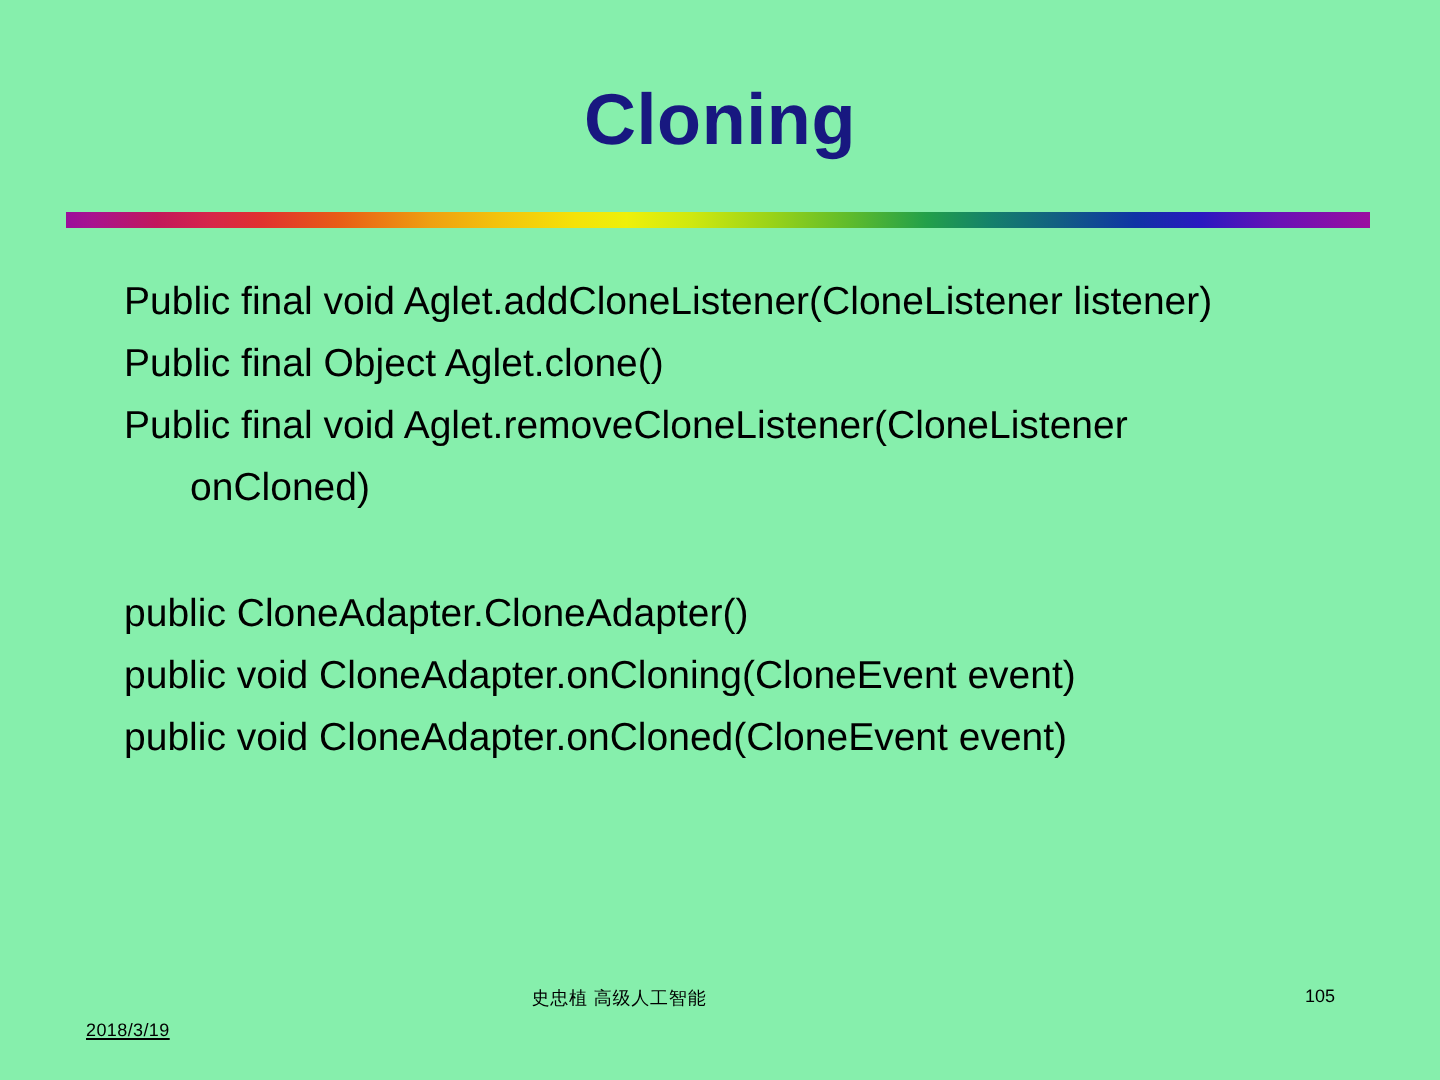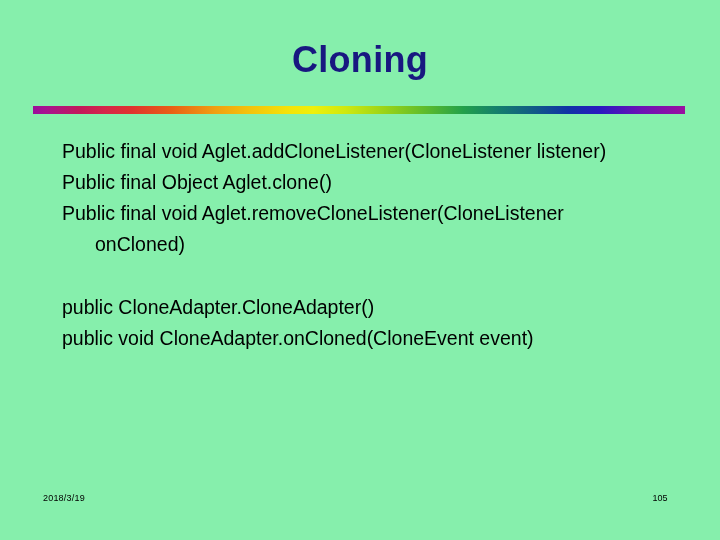--- a/index.html
+++ b/index.html
@@ -85,24 +85,25 @@
   }
   .cont-line {
     padding-left: 33px;
     white-space: pre;
   }
 
   
   .footer-date {
     position: absolute;
     left: 43px;
-    top: 493px;
+    top: 510px;
     font-size: 9px;
     color: #000000;
     letter-spacing: 0.2px;
+    text-decoration: underline;
   }
   .footer-center {
     position: absolute;
     left: 0;
     top: 493px;
     width: 720px;
     text-align: center;
     font-size: 9px;
     color: #000000;
   }
@@ -132,21 +133,25 @@
 
   <div class="body-block block-one">
     <div class="code-line">Public final void Aglet.addCloneListener(CloneListener listener)</div>
     <div class="code-line">Public final Object Aglet.clone()</div>
     <div class="code-line">Public final void Aglet.removeCloneListener(CloneListener</div>
     <div class="cont-line">onCloned)</div>
   </div>
 
   <div class="body-block block-two">
     <div class="code-line">public CloneAdapter.CloneAdapter()</div>
+    <div class="code-line">public void CloneAdapter.onCloning(CloneEvent event)</div>
     <div class="code-line">public void CloneAdapter.onCloned(CloneEvent event)</div>
   </div>
 
   <div class="footer-date">2018/3/19</div>
 
+  <div class="footer-center">
+    <span class="inner">史忠植  高级人工智能</span>
+  </div>
 
   <div class="footer-page">105</div>
 
 </div>
 
 </body></html>

